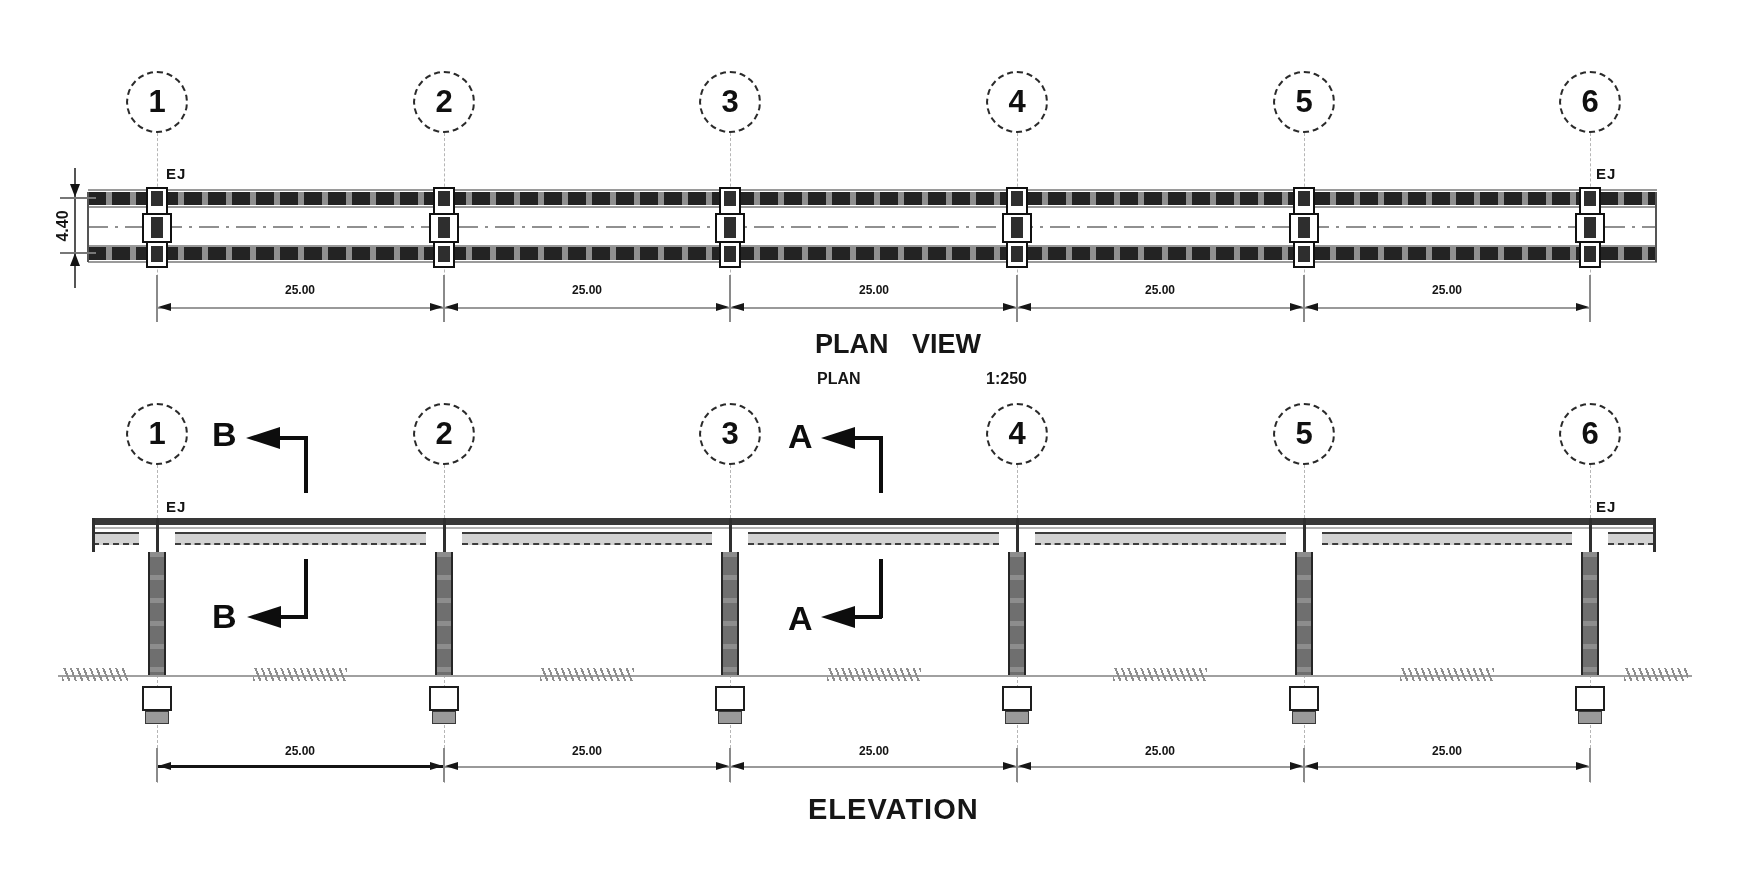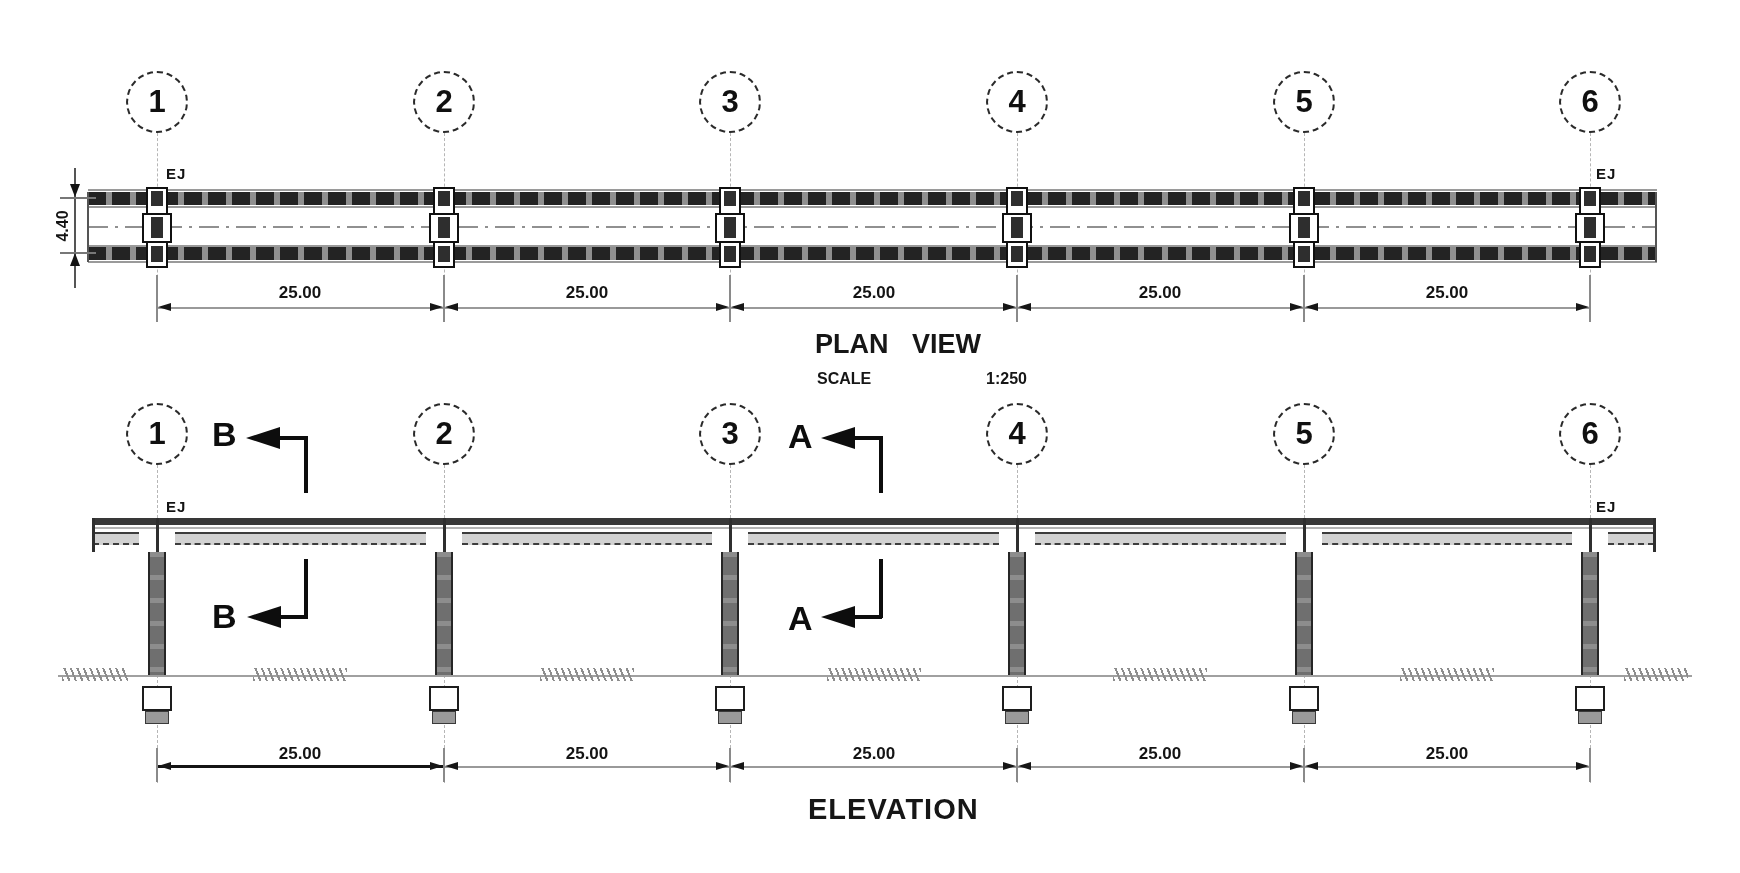--- a/index.html
+++ b/index.html
@@ -14,21 +14,21 @@
   .pier .tall{position:absolute;left:4px;top:0;width:22px;height:81px;border:2.5px solid #101010;background:#fff;box-sizing:border-box}
   .pier .wide{position:absolute;left:0;top:26px;width:30px;height:30px;border:2.5px solid #101010;background:#fff;box-sizing:border-box}
   .pier .cell{position:absolute;left:9px;width:12px;background:#2e2e2e}
   .dimline{position:absolute;background:#999999;height:2px}
   .dimbold{position:absolute;background:#141414;height:3px}
   .tick{position:absolute;width:1.5px;background:#8a8a8a}
   .aL{position:absolute;width:0;height:0;border-top:4.5px solid transparent;border-bottom:4.5px solid transparent;border-right:13px solid #161616}
   .aR{position:absolute;width:0;height:0;border-top:4.5px solid transparent;border-bottom:4.5px solid transparent;border-left:13px solid #161616}
   .aD{position:absolute;width:0;height:0;border-left:5px solid transparent;border-right:5px solid transparent;border-top:13px solid #141414}
   .aU{position:absolute;width:0;height:0;border-left:5px solid transparent;border-right:5px solid transparent;border-bottom:13px solid #141414}
-  .dlbl{position:absolute;transform:translateX(-50%);font-weight:bold;font-size:17px;color:#141414;white-space:nowrap}
+  .dlbl{position:absolute;transform:translateX(-50%);font-weight:bold;font-size:12px;color:#141414;white-space:nowrap}
   .ej{position:absolute;font-weight:bold;font-size:15px;color:#141414;letter-spacing:1px}
   .girder{position:absolute;top:532px;height:13px;background:#d2d2d2;border-top:2px solid #3d3d3d;border-bottom:2.5px dashed #3d3d3d;box-sizing:border-box}
   .corbel{position:absolute;top:544px;height:9px;background:#3a3a3a}
   .pjoint{position:absolute;top:518px;height:34px;width:2.5px;background:#2f2f2f}
   .col{position:absolute;top:552px;height:124px;width:18px;box-sizing:border-box;border-left:2.5px solid #262626;border-right:2.5px solid #262626;background:repeating-linear-gradient(180deg,#8d8d8d 0 5px,#6f6f6f 5px 23px)}
   .hatch{position:absolute;top:668px;height:13px;background:repeating-linear-gradient(68deg,#8d8d8d 0 2px,transparent 2px 6px)}
   .fcap{position:absolute;top:686px;width:30px;height:25px;background:#fff;border:2.5px solid #1d1d1d;box-sizing:border-box}
   .fbase{position:absolute;top:711px;width:24px;height:13px;background:#9a9a9a;border:1.5px solid #3a3a3a;box-sizing:border-box}
   .mk{position:absolute;font-weight:bold;font-size:34px;line-height:1;color:#0d0d0d}
   .tri{position:absolute;width:0;height:0;border-top:11px solid transparent;border-bottom:11px solid transparent;border-right:34px solid #0d0d0d}
@@ -136,21 +136,21 @@
     <div class="aR" style="left:1290px;top:303px"></div>
     <div class="aL" style="left:1305px;top:303px"></div>
     <div class="aR" style="left:1576px;top:303px"></div>
     <div class="dlbl" style="left:300px;top:283px">25.00</div>
     <div class="dlbl" style="left:587px;top:283px">25.00</div>
     <div class="dlbl" style="left:874px;top:283px">25.00</div>
     <div class="dlbl" style="left:1160px;top:283px">25.00</div>
     <div class="dlbl" style="left:1447px;top:283px">25.00</div>
 
     <div class="title" style="left:815px;top:329px;font-size:27px;word-spacing:16px">PLAN VIEW</div>
-    <div class="title" style="left:817px;top:370px;font-size:16px">SCALE</div>
+    <div class="title" style="left:817px;top:370px;font-size:16px">PLAN</div>
     <div class="title" style="left:986px;top:370px;font-size:16px">1:250</div>
   </div>
 
   <div>
 
     <div class="gl" style="left:157px;top:465px;height:318px"></div>
     <div class="gl" style="left:444px;top:465px;height:318px"></div>
     <div class="gl" style="left:730px;top:465px;height:318px"></div>
     <div class="gl" style="left:1017px;top:465px;height:318px"></div>
     <div class="gl" style="left:1304px;top:465px;height:318px"></div>

